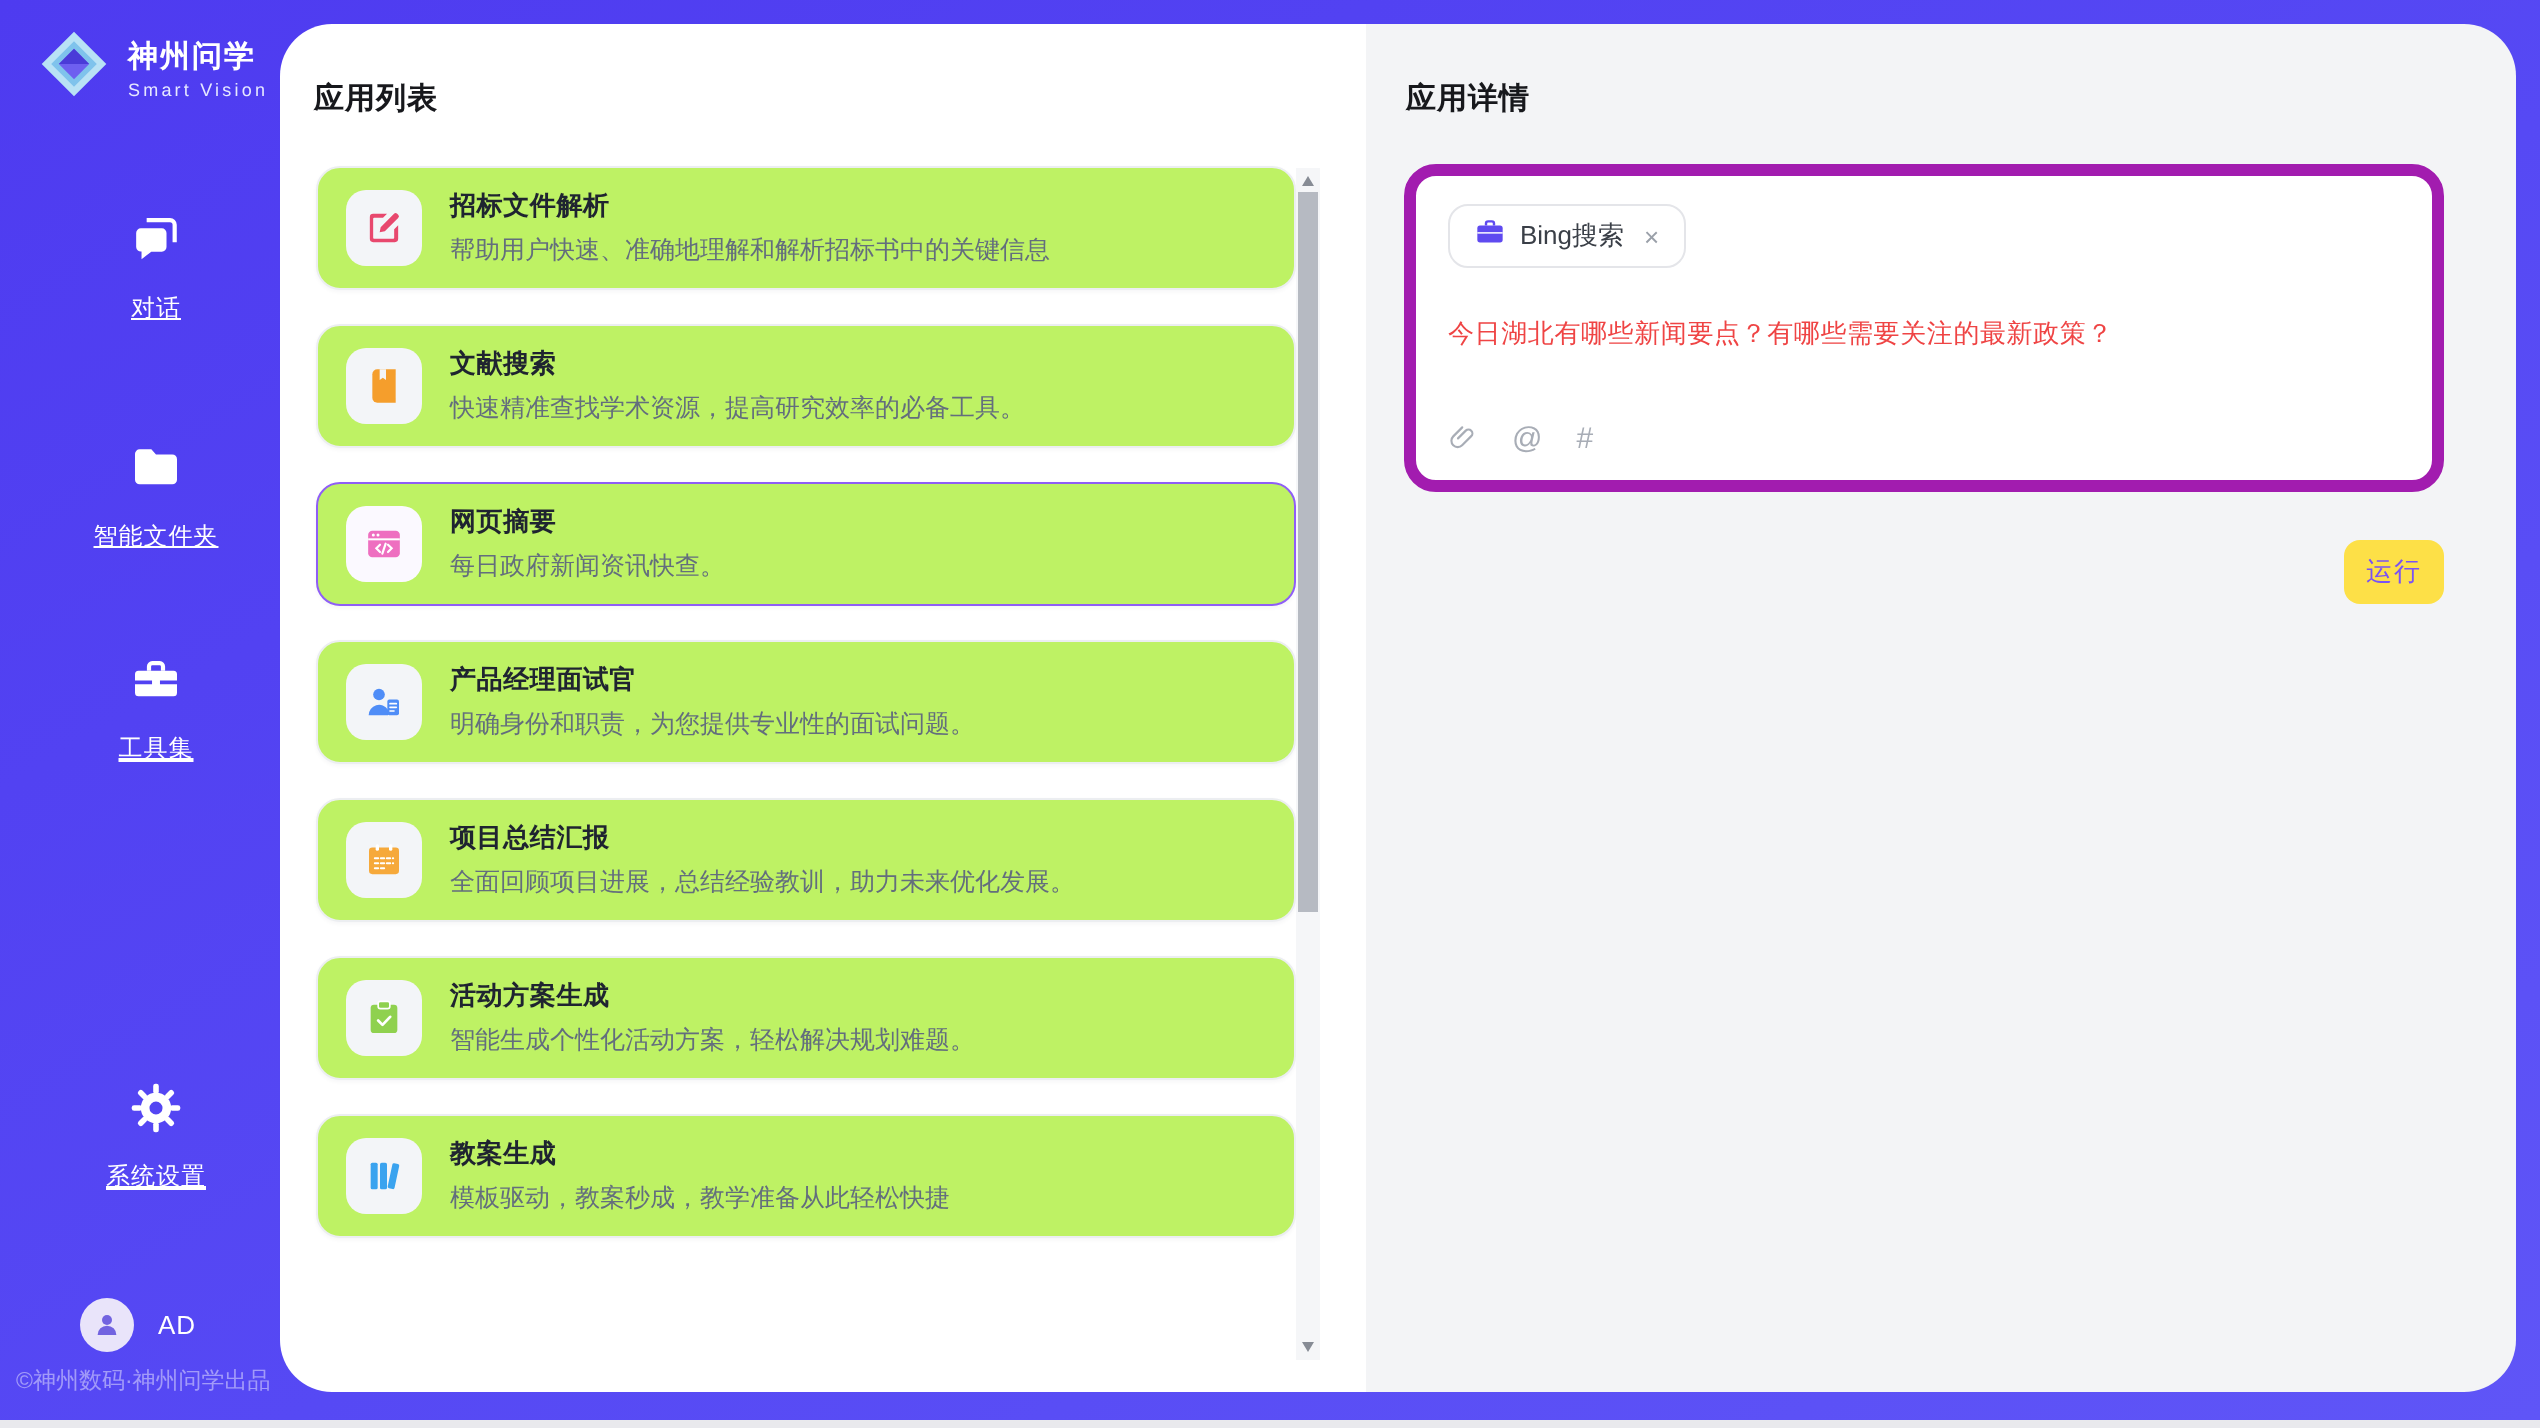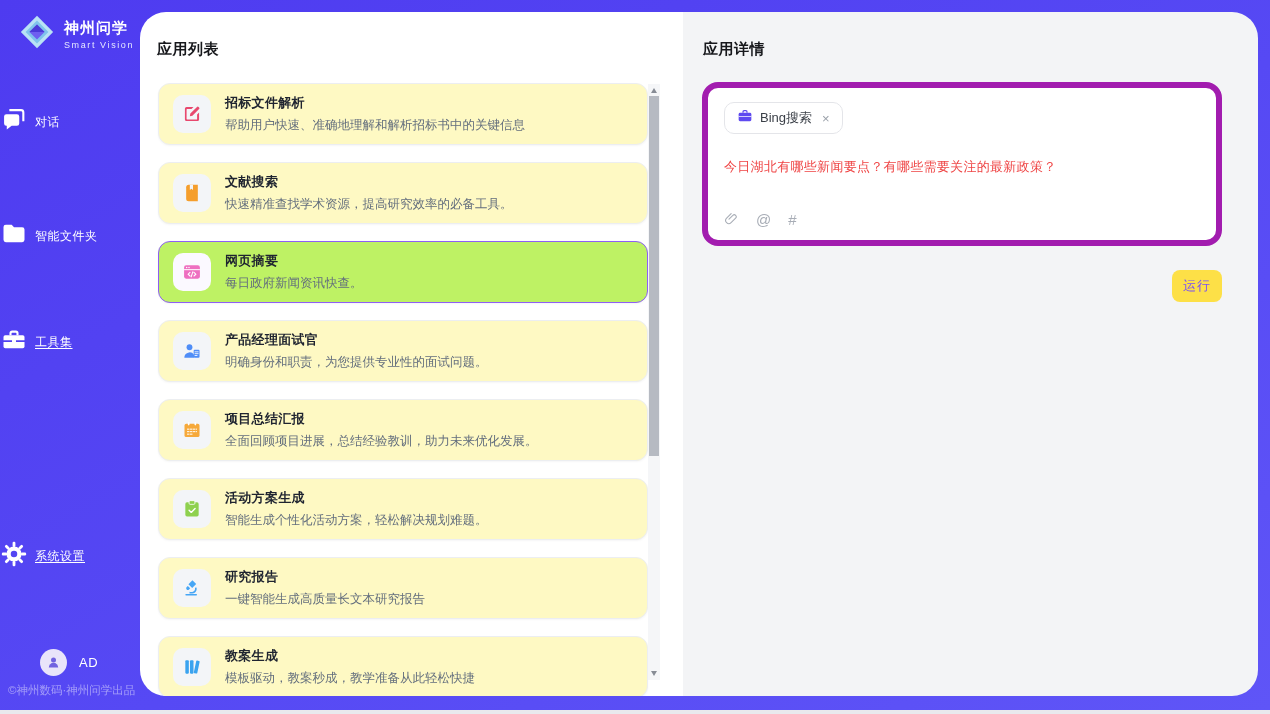--- a/index.html
+++ b/index.html
@@ -5,22 +5,22 @@
   html,body{margin:0;padding:0;width:1270px;height:714px;overflow:hidden;
     font-family:"Liberation Sans","DejaVu Sans",sans-serif;background:#e9e9ed;}
   .frame{position:absolute;left:0;top:0;width:1270px;height:710px;
     background:linear-gradient(150deg,#4e3bf0 0%,#5649f4 55%,#5f55f7 100%);}
   
   .sidebar{position:absolute;left:0;top:0;width:140px;height:710px;color:#fff;}
   .logo{position:absolute;left:18px;top:13px;display:flex;align-items:center;gap:8px;}
   .brand-col{display:flex;flex-direction:column;}
   .brand-name{font-size:15px;font-weight:bold;letter-spacing:1px;}
   .brand-tag{font-size:9px;letter-spacing:1.6px;color:#e6e8ff;margin-top:2px;}
-  .nav-item{position:absolute;left:0;width:156px;display:flex;
-    align-items:center;gap:7px;color:#fff;cursor:pointer;}
+  .nav-item{position:absolute;left:0;width:156px;display:flex;flex-direction:column;
+    align-items:center;gap:7px;color:#fff;cursor:pointer;text-decoration:underline;}
   .nav-label{font-size:12px;letter-spacing:.5px;}
   .nav-label.u{text-decoration:underline;text-underline-offset:2px;}
   .active-bubble{position:absolute;left:25px;top:421px;width:115px;height:76px;
     background:#fff;border-radius:38px 0 0 38px;display:flex;flex-direction:column;
     align-items:center;justify-content:center;gap:6px;color:#5b47f0;cursor:pointer;}
   .active-bubble::before{content:"";position:absolute;right:0;top:-24px;width:24px;height:24px;
     background:radial-gradient(circle 24px at 0 0,rgba(0,0,0,0) 0 23px,#fff 23.6px);}
   .active-bubble::after{content:"";position:absolute;right:0;bottom:-24px;width:24px;height:24px;
     background:radial-gradient(circle 24px at 0 100%,rgba(0,0,0,0) 0 23px,#fff 23.6px);}
   .active-bubble .nav-label{color:#5b47f0;text-decoration:underline;text-underline-offset:2px;}
@@ -33,21 +33,21 @@
   
   .content{position:absolute;left:140px;top:12px;width:1118px;height:684px;
     border-radius:26px;overflow:hidden;display:flex;}
   .list-panel{width:543px;flex:none;background:#fff;position:relative;}
   .detail-panel{flex:1;background:#f3f4f6;position:relative;}
   .panel-title{position:absolute;top:28px;font-size:15px;font-weight:bold;color:#17181c;
     letter-spacing:.5px;}
   
   .cards{position:absolute;left:18px;top:71px;width:490px;}
   .card{box-sizing:border-box;height:62px;border:1px solid #eceef1;border-radius:12px;
-    background:#fef9c3;display:flex;align-items:center;padding:0 14px;margin-bottom:17px;
+    background:#bef264;display:flex;align-items:center;padding:0 14px;margin-bottom:17px;
     box-shadow:0 1px 2px rgba(17,24,39,.04);cursor:pointer;}
   .card.selected{background:#bef264;border-color:#8f5ef6;}
   .tile{width:38px;height:38px;border-radius:10px;background:#f3f5f8;flex:none;
     display:flex;align-items:center;justify-content:center;}
   .card.selected .tile{background:#fbf9ff;}
   .glyph{display:flex;}
   .card-text{margin-left:14px;min-width:0;}
   .card-title{font-size:13px;font-weight:bold;color:#1f2430;letter-spacing:.3px;}
   .card-desc{font-size:12.5px;color:#636e7d;margin-top:5px;white-space:nowrap;}
   
@@ -255,36 +255,20 @@
                 <path d="M8.5 13.5l2.6 2.6 4.6-4.8" stroke="#fff" stroke-width="1.6" fill="none" stroke-linecap="round" stroke-linejoin="round"></path>
               </svg>
             </span>
           </span>
           <span class="card-text">
             <div class="card-title">活动方案生成</div>
             <div class="card-desc">智能生成个性化活动方案，轻松解决规划难题。</div>
           </span>
         </div>
 
-        <div class="card">
-          <span class="tile">
-            <span class="glyph" style="color: rgb(70, 166, 245);">
-              <svg width="20" height="20" viewBox="0 0 24 24" fill="currentColor">
-                <path d="M12.5 2.8 17 7.3l-4.8 4.8-4.5-4.5z"></path>
-                <path d="M7 9.6l2.8 2.8-1.6 1.6a2 2 0 0 1-2.8-2.8z"></path>
-                <path d="M9 18.5c5.5 1 9.6-2.4 8.4-7.2l-1.9.5c.9 3.5-2.1 5.9-6.5 4.8z"></path>
-                <rect x="4" y="19.2" width="14" height="1.8" rx="0.9"></rect>
-              </svg>
-            </span>
-          </span>
-          <span class="card-text">
-            <div class="card-title">研究报告</div>
-            <div class="card-desc">一键智能生成高质量长文本研究报告</div>
-          </span>
-        </div>
 
         <div class="card">
           <span class="tile">
             <span class="glyph" style="color: rgb(58, 163, 239);">
               <svg width="20" height="20" viewBox="0 0 24 24" fill="currentColor">
                 <rect x="4" y="4" width="4.2" height="16" rx="1"></rect>
                 <rect x="9.6" y="4" width="4.2" height="16" rx="1"></rect>
                 <rect x="15.6" y="4.4" width="4.2" height="15.4" rx="1" transform="rotate(12 17.7 12)"></rect>
               </svg>
             </span>

